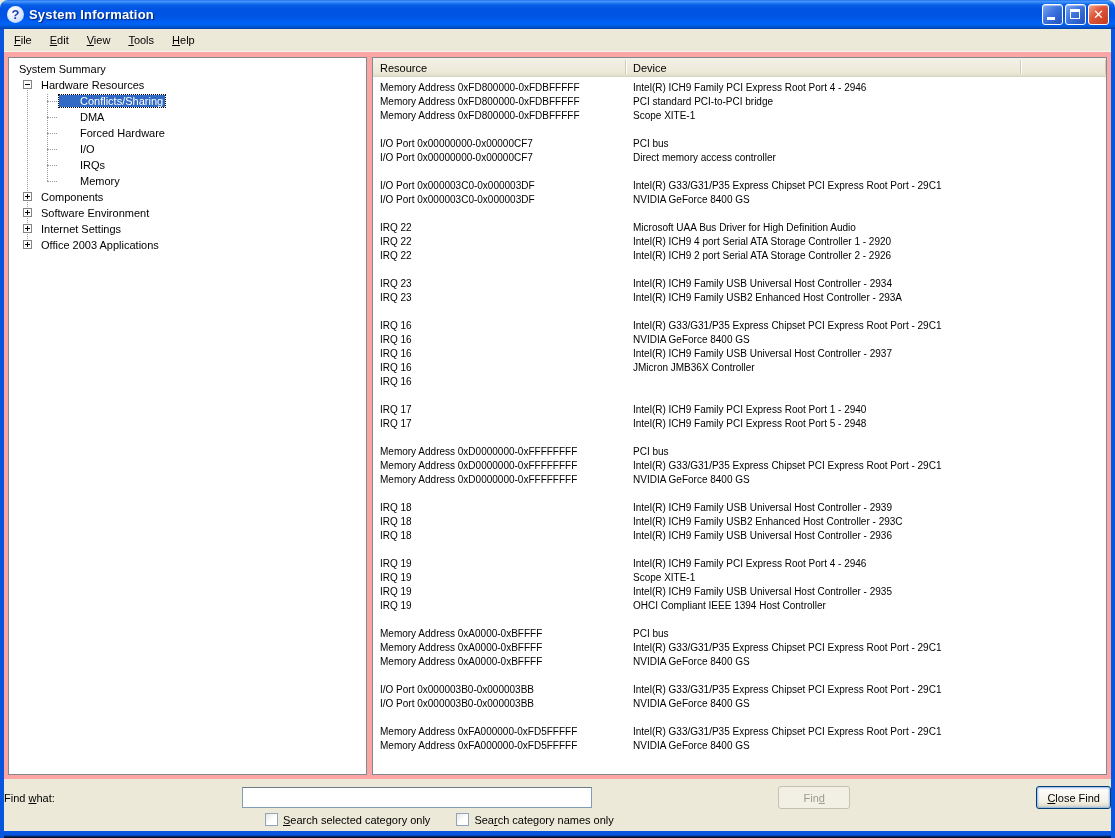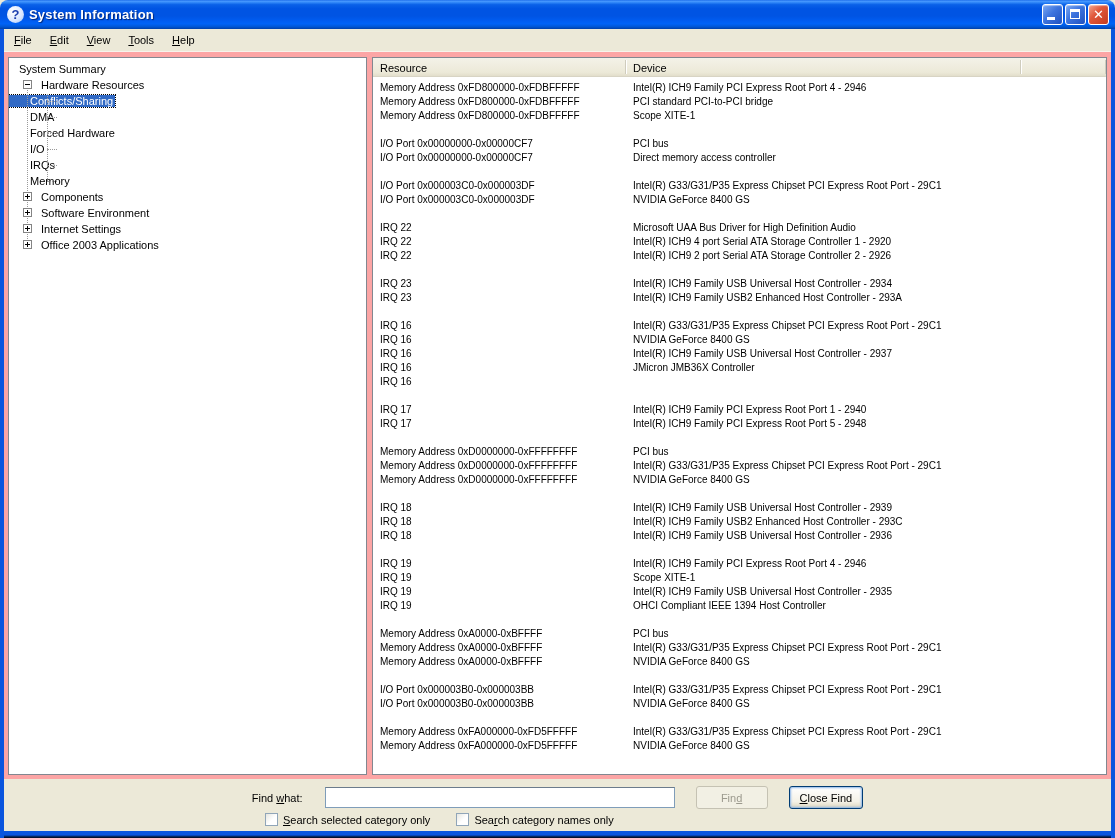--- a/index.html
+++ b/index.html
@@ -70,21 +70,21 @@
   }
   .tree-panel{
     flex:0 0 359px;background:#fff;border:1px solid #828790;
     position:relative;overflow:hidden;font-size:11px;padding-top:3px;
     box-sizing:border-box;
   }
   .tree-row{height:16px;line-height:16px;position:relative;white-space:nowrap;}
   .tree-label{color:#000;padding:0 2px;}
   .lvl0 .tree-label{margin-left:8px;}
   .lvl1 .tree-label{margin-left:30px;}
-  .lvl2 .tree-label{padding-left:21px;}
+  .lvl2 .tree-label{margin-left:50px;padding-left:21px;}
   .tree-row.selected .tree-label{
     background:#316AC5;color:#fff;outline:1px dotted #000;
   }
   .pmbox{
     position:absolute;left:14px;top:3px;width:9px;height:9px;box-sizing:border-box;
     border:1px solid #848484;background:#fff;z-index:2;
   }
   .pmbox::before{content:"";position:absolute;left:1px;top:3px;width:5px;height:1px;background:#000;}
   .pmbox.plus::after{content:"";position:absolute;left:3px;top:1px;width:1px;height:5px;background:#000;}
   .vline{position:absolute;width:0;border-left:1px dotted #999;z-index:1;}
@@ -108,21 +108,21 @@
   .list-body{flex:1;overflow:hidden;padding-top:4px;font-size:10px;}
   .trow{display:flex;height:14px;line-height:14px;white-space:nowrap;}
   .tcell{overflow:hidden;text-overflow:clip;}
   .tcell-resource{flex:0 0 253px;padding-left:7px;box-sizing:border-box;}
   .tcell-device{flex:1;padding-left:7px;box-sizing:border-box;}
   .group-gap{height:14px;}
   
   .findbar{flex:0 0 52px;background:#ECE9D8;position:relative;font-size:11px;}
   .find-row1{
     position:absolute;left:0;right:0;top:7px;height:23px;
-    display:flex;align-items:center;justify-content:center;gap:21px;
+    display:flex;align-items:center;justify-content:space-between;gap:21px;
   }
   .find-label{margin-right:1px;}
   .find-input{
     width:350px;height:21px;box-sizing:border-box;
     border:1px solid #7F9DB9;border-top-color:#6B7B8C;
     background:#fff;font-size:11px;font-family:"Liberation Sans",sans-serif;
     padding:2px 4px;outline:none;
   }
   .xp-btn{
     min-width:72px;height:23px;box-sizing:border-box;

